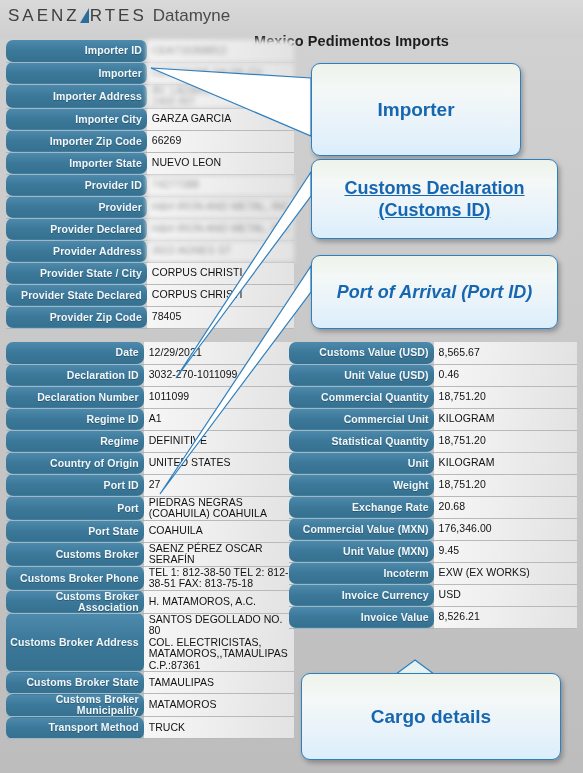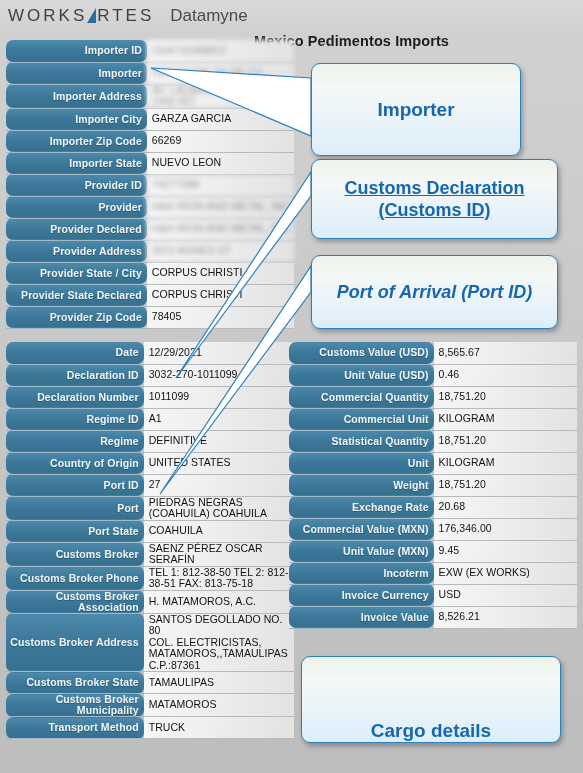--- a/index.html
+++ b/index.html
@@ -25,21 +25,21 @@
     font-size:17px;letter-spacing:0px;color:#3f3f3f;white-space:nowrap;
     font-weight:400;
   }
   .logo .desc{letter-spacing:3.0px;color:#404040;font-weight:400;}
   .logo .tri{
     display:inline-block;width:0;height:0;position:relative;top:2px;
     border-left:9px solid transparent;
     border-bottom:15px solid #2b6e9e;
     margin:0 1px 0 0;
   }
-  .logo .dm{letter-spacing:0px;color:#4a4a4a;margin-left:16px;font-weight:400;}
+  .logo .dm{letter-spacing:0px;color:#4a4a4a;margin-left:6px;font-weight:400;}
   .page-title{
     position:absolute;left:0;top:9px;width:583px;text-align:center;
     font-size:14.5px;font-weight:bold;color:#1d1d1d;letter-spacing:.1px;
     padding-left:120px;box-sizing:border-box;margin-top:24px;
   }
 
   
   .tbl{position:absolute;border-collapse:collapse;}
   .tbl tr{height:22px;}
   .tbl td{
@@ -98,33 +98,33 @@
     color:#1767b0;
     font-weight:bold;
     display:flex;align-items:center;justify-content:center;
     text-align:center;
     line-height:22px;
     z-index:6;
   }
   #co-importer{left:311px;top:63px;width:208px;height:91px;font-size:19px;}
   #co-customs {left:311px;top:159px;width:245px;height:78px;font-size:18px;text-decoration:underline;}
   #co-port    {left:311px;top:255px;width:245px;height:72px;font-size:18px;font-style:italic;}
-  #co-cargo   {left:301px;top:656px;width:258px;height:85px;font-size:19px;align-items:flex-end;}
+  #co-cargo   {left:301px;top:673px;width:258px;height:85px;font-size:19px;}
 
   
   #ptrs{position:absolute;left:0;top:0;width:583px;height:773px;pointer-events:none;z-index:5;}
 </style>
 </head>
 <body>
 
 <div id="root">
 
   <div class="header">
     <div class="logo">
-      <span class="desc">WORKS</span><span class="tri"></span><span class="desc">RTES</span><span class="dm">Datamyne</span>
+      <span class="desc">SAENZ</span><span class="tri"></span><span class="desc">RTES</span><span class="dm">Datamyne</span>
     </div>
     <div class="page-title">Mexico Pedimentos Imports</div>
   </div>
 
   <table class="tbl" id="tableA">
     <tbody>
         <tr>
           <td class="lbl">Importer ID</td>
           <td class="val blur">CEA716368812</td>
         </tr>

